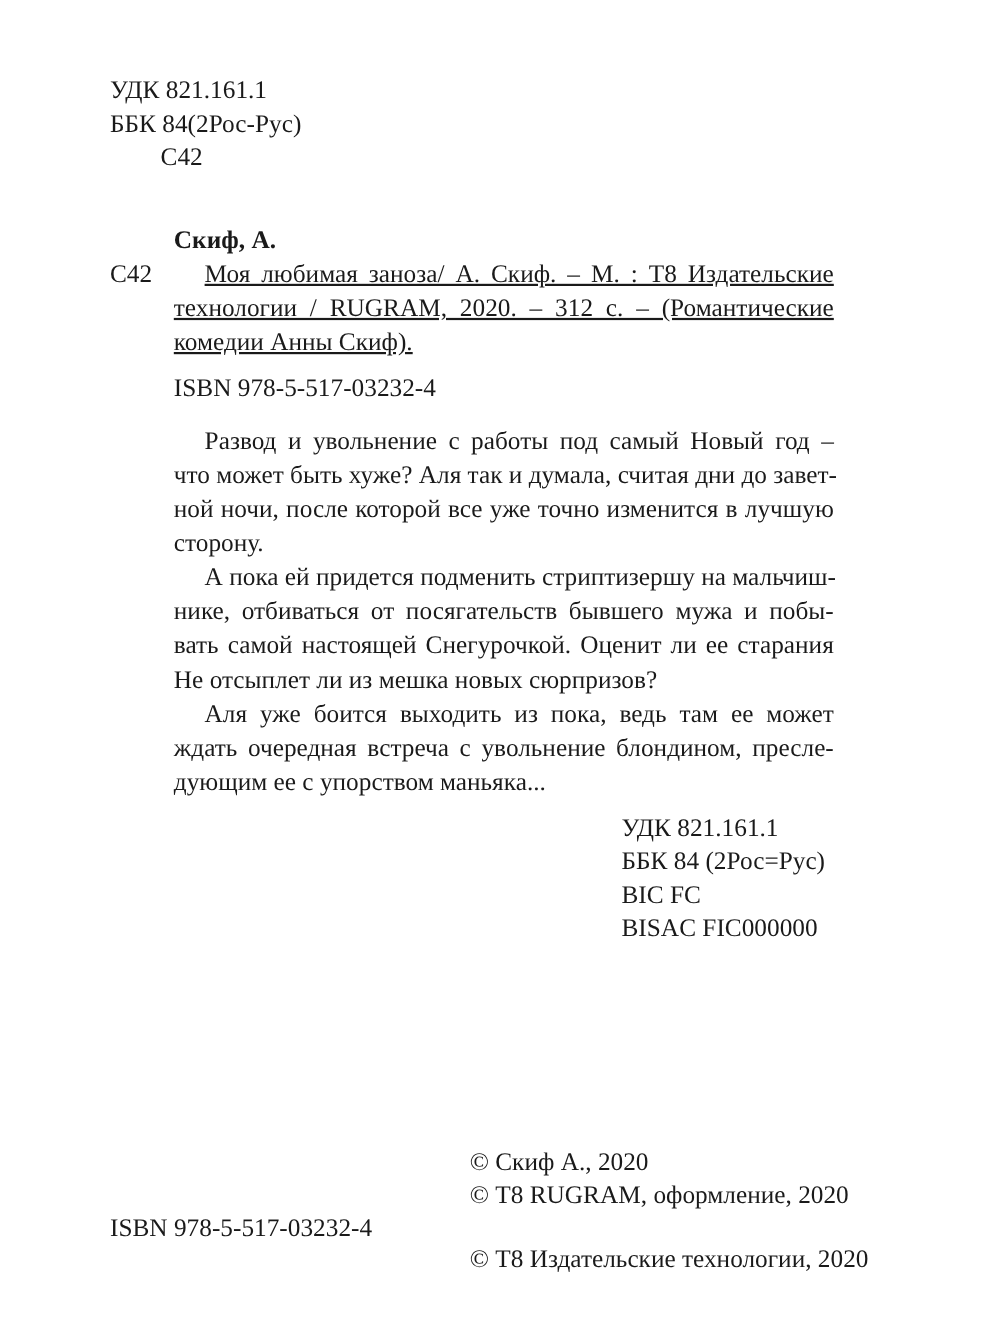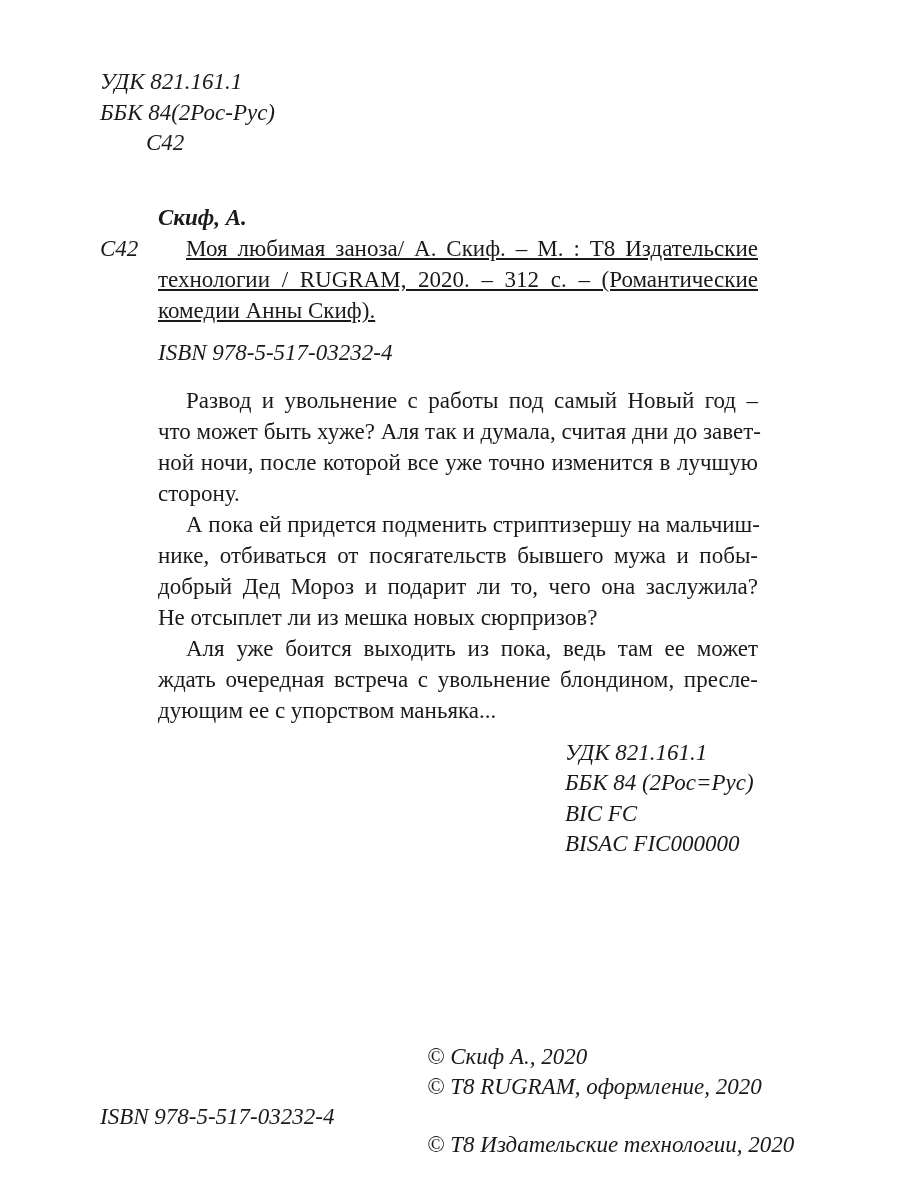--- a/index.html
+++ b/index.html
@@ -1,21 +1,21 @@
 <!DOCTYPE html>
 <html><head>
 <meta charset="utf-8">
 <style>
   html, body { margin: 0; padding: 0; }
   body {
     width: 900px; height: 1200px; background: #ffffff; position: relative; overflow: hidden;
     font-family: "Liberation Serif", "DejaVu Serif", serif; color: #1a1a1a;
     font-size: 23px; line-height: 31px;
   }
-  .abs { position: absolute; white-space: nowrap; font-style: italic; }
+  .abs { position: absolute; white-space: nowrap; }
   .bold { font-weight: bold; }
   .para { position: absolute; left: 158px; width: 600px; }
   .line { display: block; text-align: justify; text-align-last: justify; height: 31px; white-space: nowrap; }
   .line.last { text-align-last: left; }
   .indent { padding-left: 28px; }
 </style>
 </head>
 <body>
 
 <div>
@@ -38,21 +38,21 @@
 <div>
   <div class="para" style="top:385px;">
     <span class="line indent">Развод и увольнение с работы под самый Новый год –</span>
     <span class="line">что может быть хуже? Аля так и думала, считая дни до завет-</span>
     <span class="line">ной ночи, после которой все уже точно изменится в лучшую</span>
     <span class="line last">сторону.</span>
   </div>
   <div class="para" style="top:509px;">
     <span class="line indent">А пока ей придется подменить стриптизершу на мальчиш-</span>
     <span class="line">нике, отбиваться от посягательств бывшего мужа и побы-</span>
-    <span class="line">добрый Дед Мороз и подарит ли то, чего она заслужила?</span>
+    <span class="line">вать самой настоящей Снегурочкой. Оценит ли ее старания</span>
     <span class="line last">Не отсыплет ли из мешка новых сюрпризов?</span>
   </div>
   <div class="para" style="top:633px;">
     <span class="line indent">Аля уже боится выходить из пока, ведь там ее может</span>
     <span class="line">ждать очередная встреча с увольнение блондином, пресле-</span>
     <span class="line last">дующим ее с упорством маньяка...</span>
   </div>
 </div>
 
 <div>

